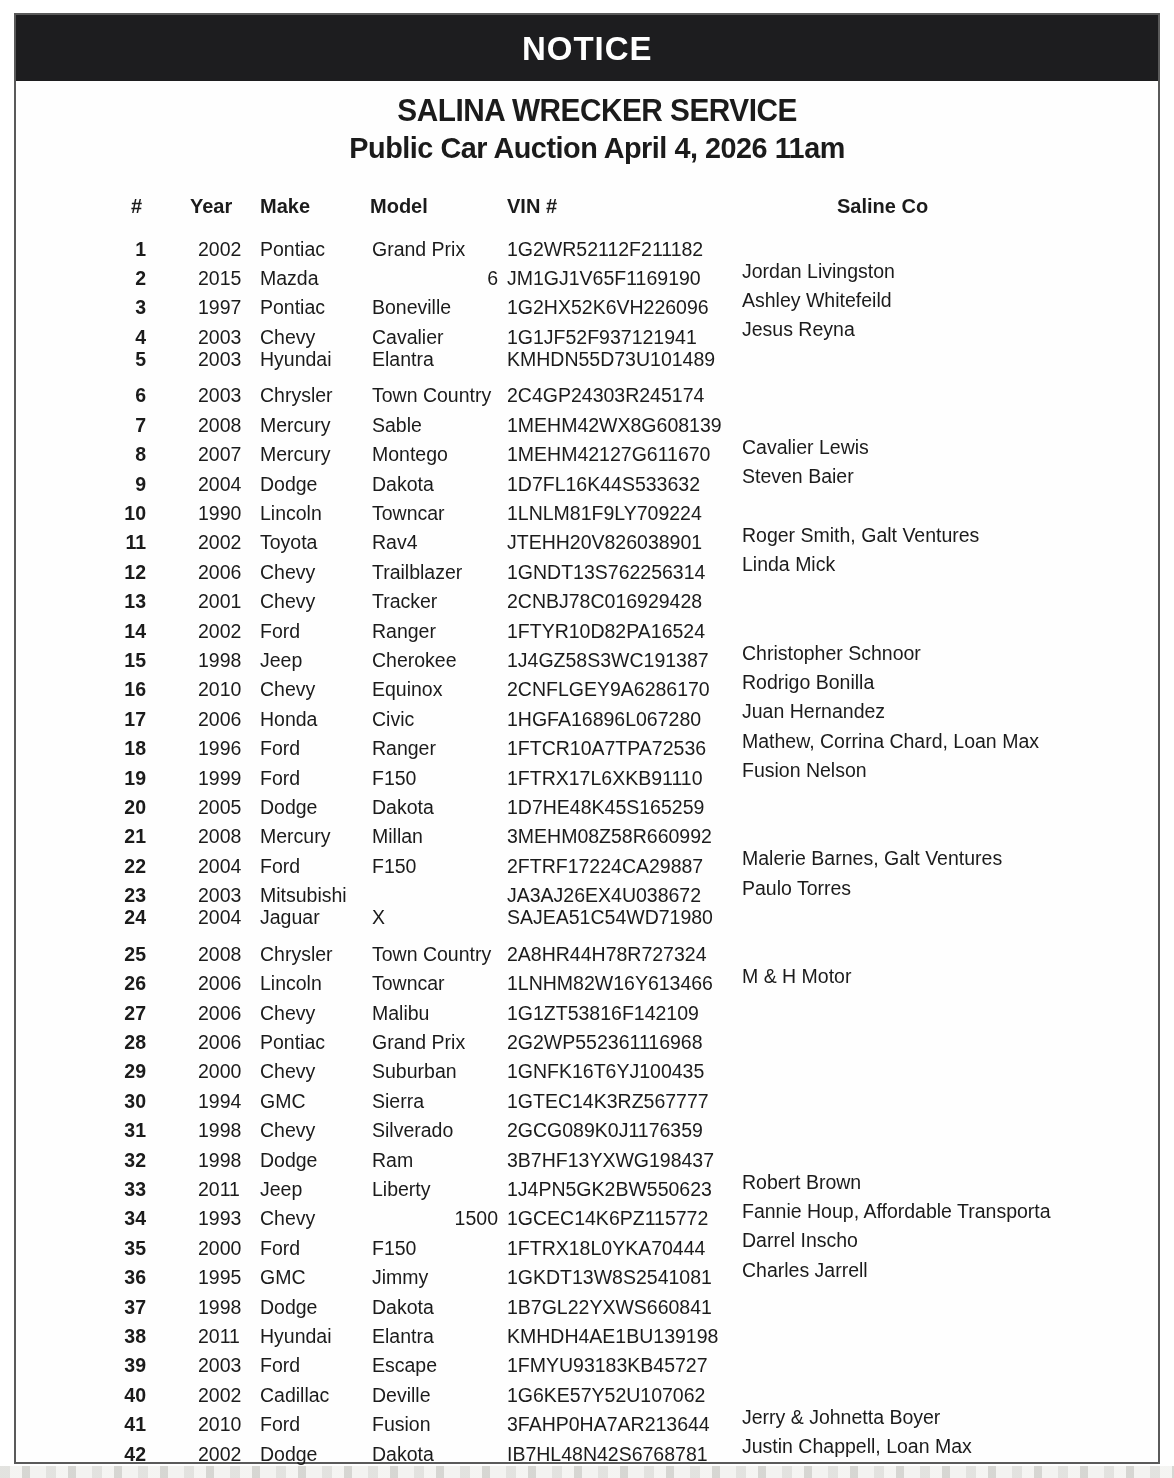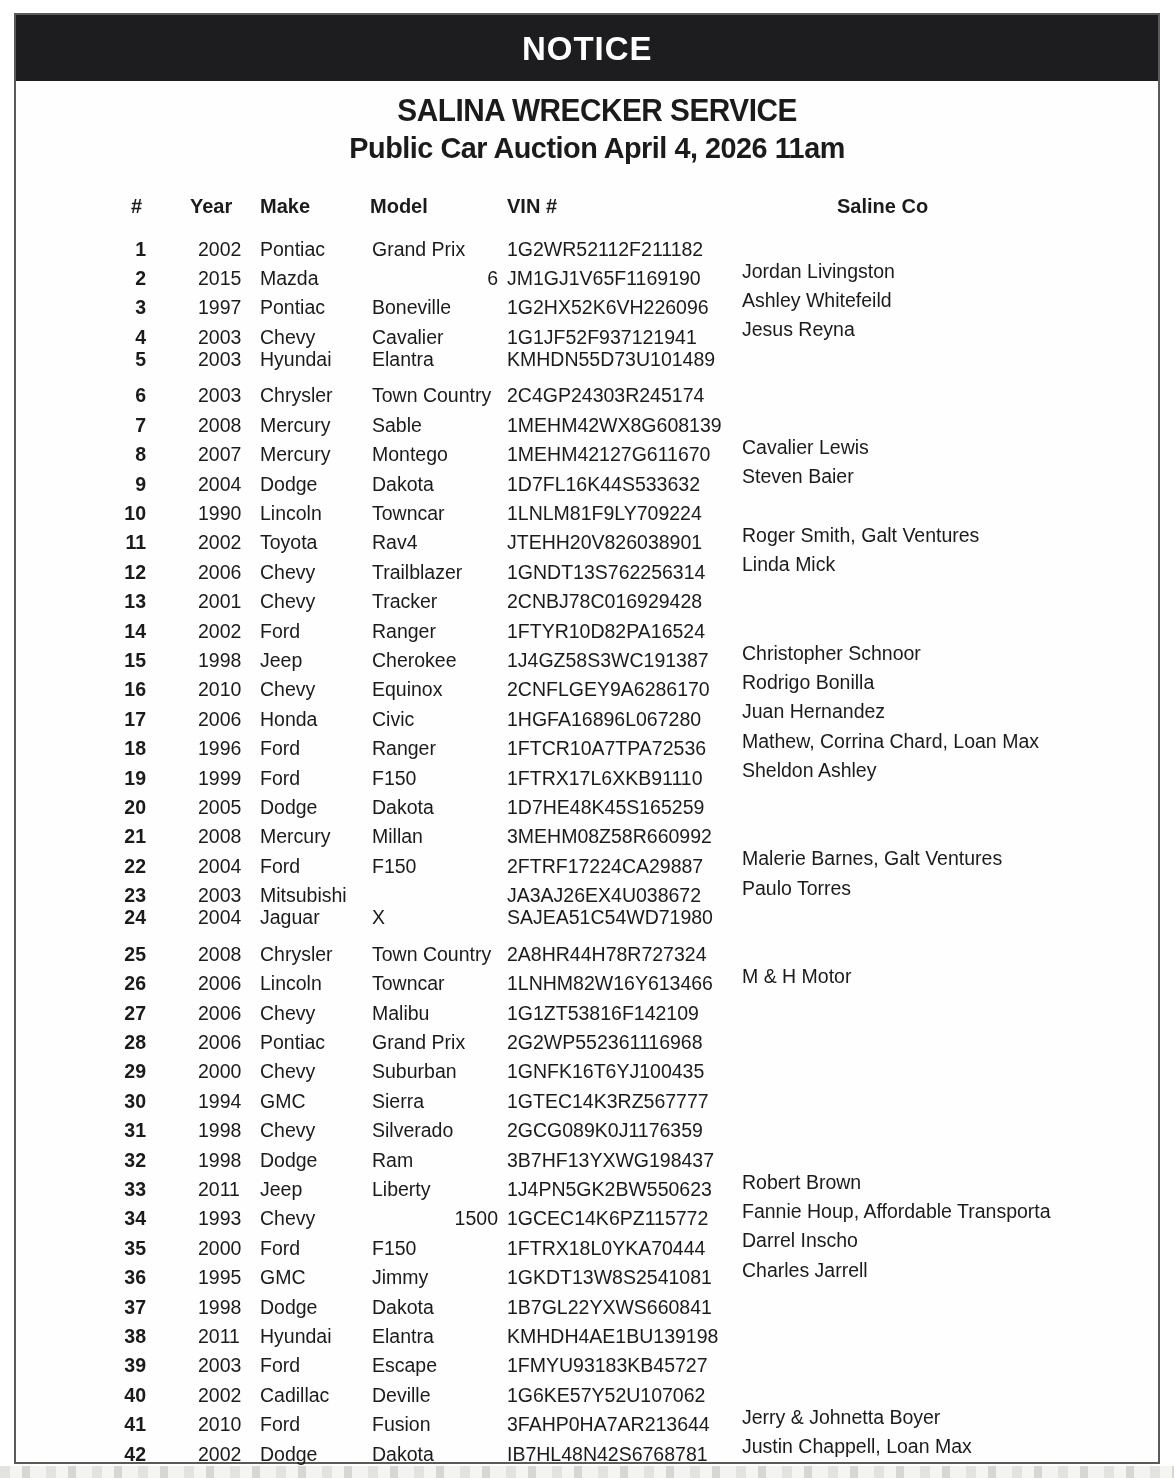--- a/index.html
+++ b/index.html
@@ -284,21 +284,21 @@
     <div class="c-vin">1HGFA16896L067280</div>
     <div class="c-owner">Mathew, Corrina Chard, Loan Max</div>
   </div>
 
   <div class="trow">
     <div class="c-num">18</div>
     <div class="c-year">1996</div>
     <div class="c-make">Ford</div>
     <div class="c-model">Ranger</div>
     <div class="c-vin">1FTCR10A7TPA72536</div>
-    <div class="c-owner">Sheldon Ashley</div>
+    <div class="c-owner">Fusion Nelson</div>
   </div>
 
   <div class="trow">
     <div class="c-num">19</div>
     <div class="c-year">1999</div>
     <div class="c-make">Ford</div>
     <div class="c-model">F150</div>
     <div class="c-vin">1FTRX17L6XKB91110</div>
     <div class="c-owner"></div>
   </div>

